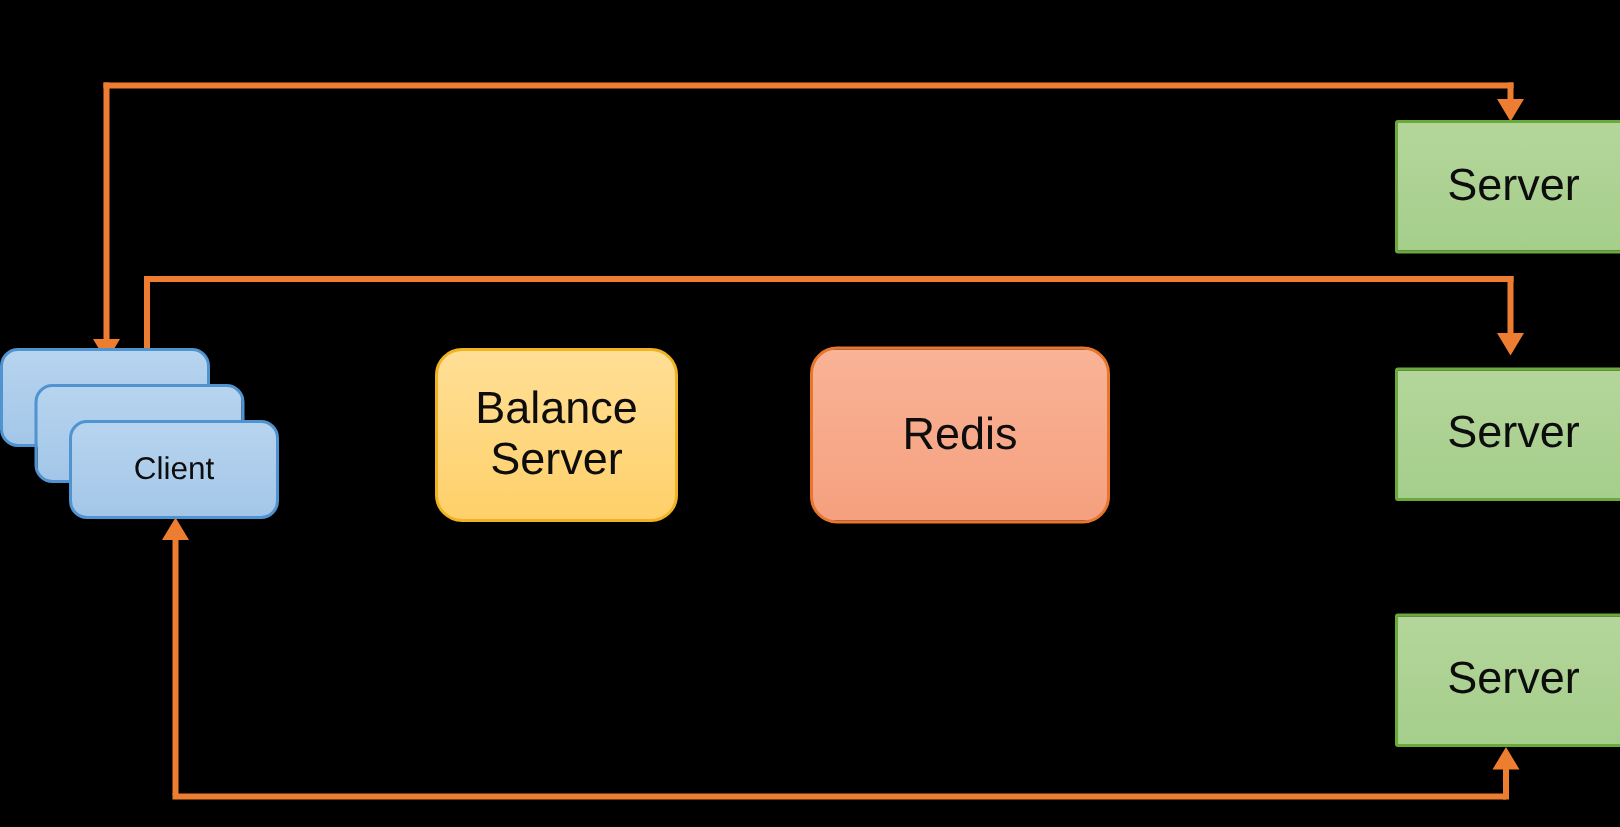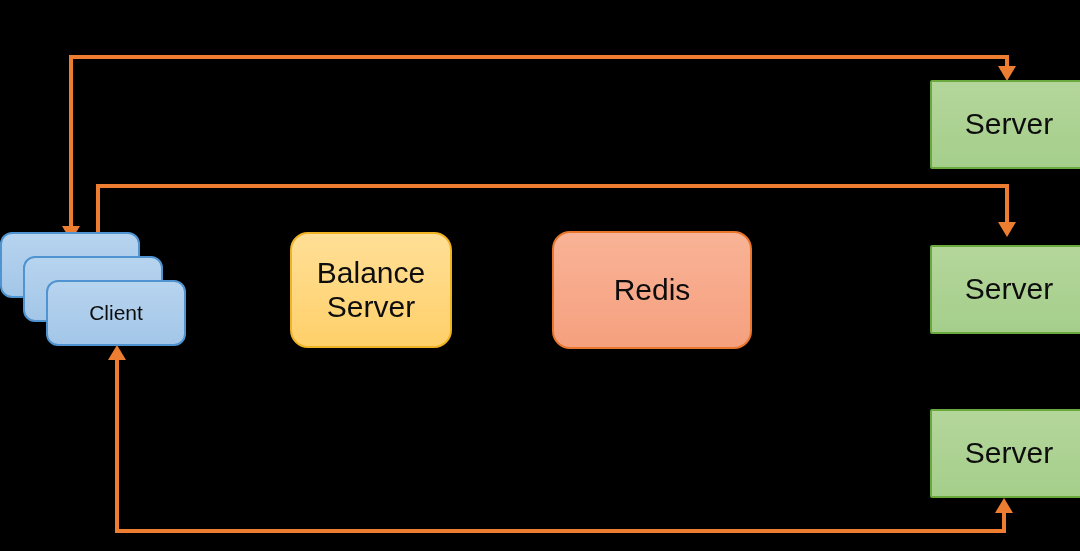--- a/index.html
+++ b/index.html
@@ -126,21 +126,21 @@
 
   <div class="node client client-front" style="left:46px; top:280px; width:140px; height:66px;">
     <span>Client</span>
   </div>
 
   <div class="node balance" style="left:290px; top:232px; width:162px; height:116px;">
     <span>Balance
 Server</span>
   </div>
 
-  <div class="node redis" style="left:540px; top:231px; width:200px; height:118px;margin-left:12px;">
+  <div class="node redis" style="left:540px; top:231px; width:200px; height:118px;">
     <span>Redis</span>
   </div>
 
   <div class="node server" style="left:930px; top:80px; width:158px; height:89px;">
     <span>Server</span>
   </div>
 
   <div class="node server" style="left:930px; top:245px; width:158px; height:89px;">
     <span>Server</span>
   </div>

